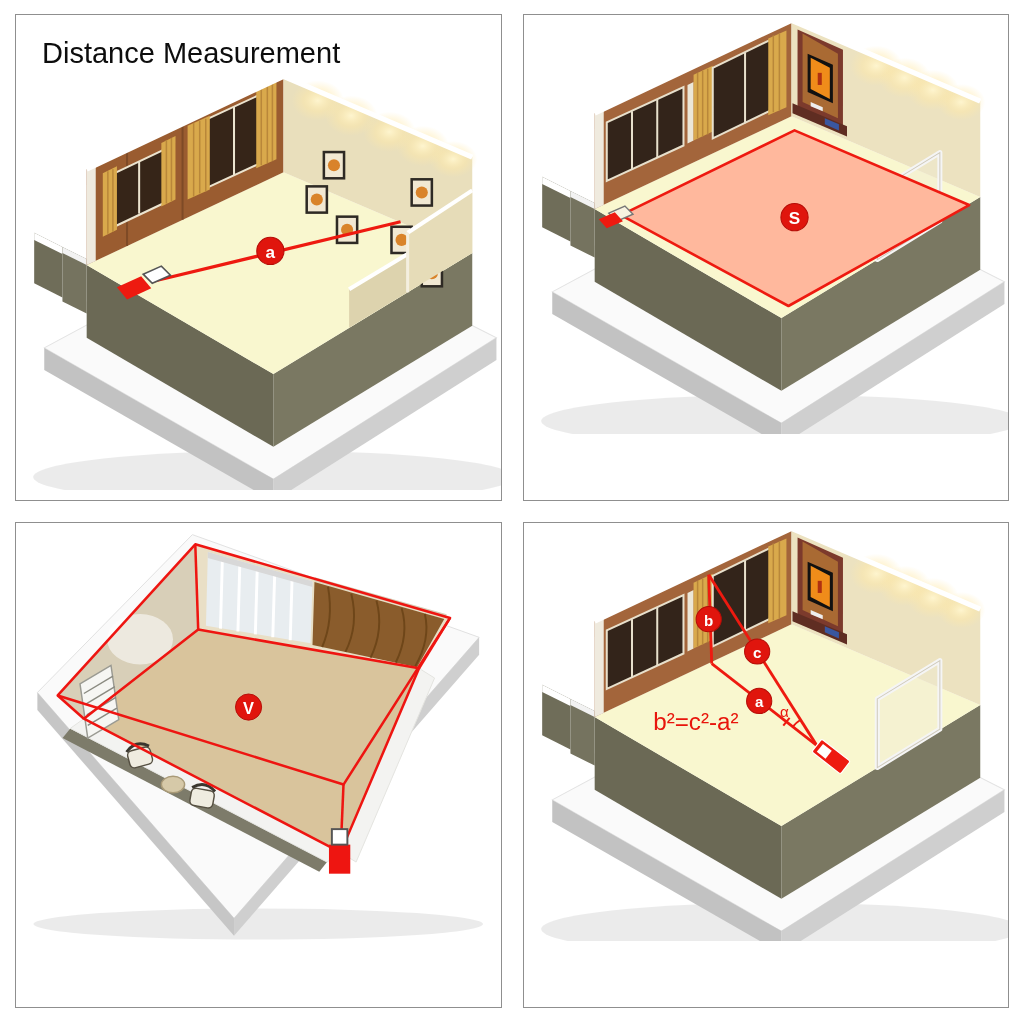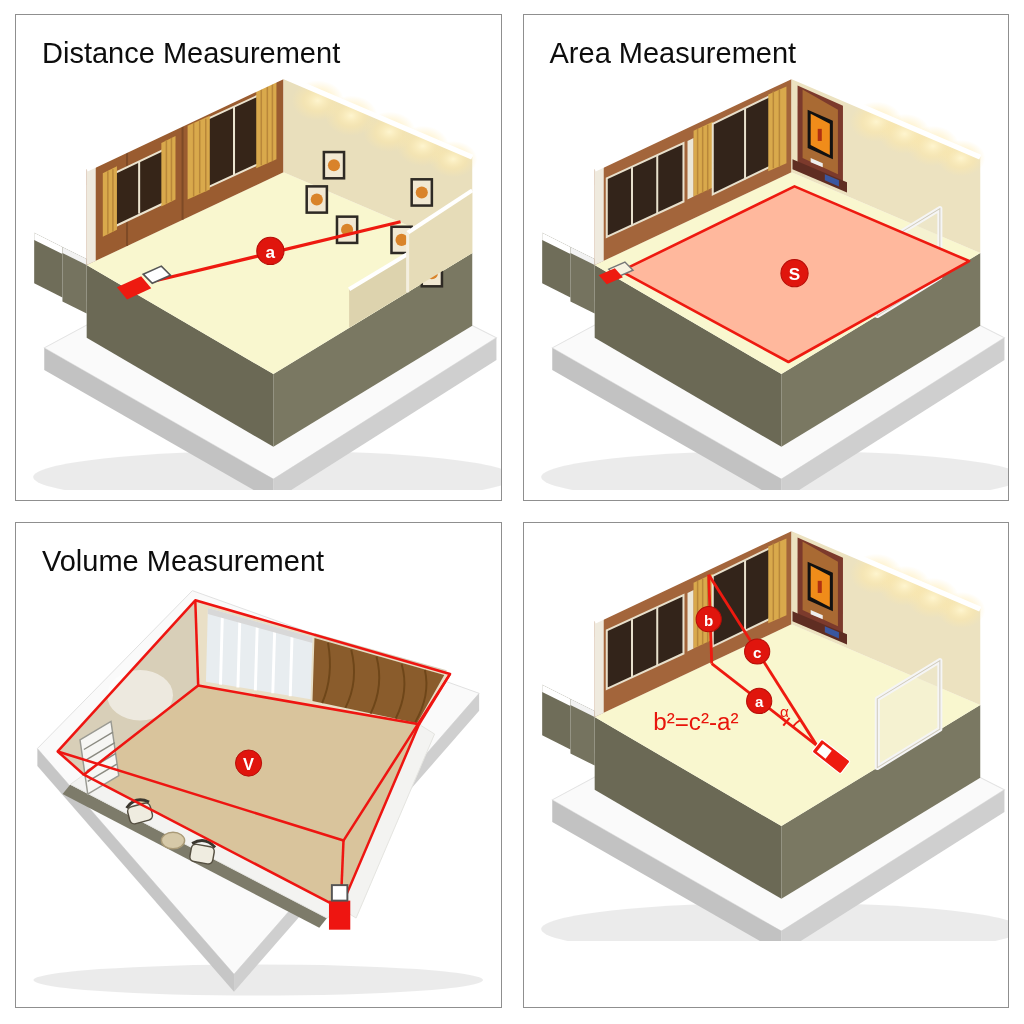--- a/index.html
+++ b/index.html
@@ -119,21 +119,20 @@
         <line x1="136" y1="206" x2="381" y2="147" stroke="#ee1a10" stroke-width="3.2"></line>
         <polygon points="100,212 124,201 134,213 110,224" fill="#ee1a10"></polygon>
         <polygon points="126,199 144,191 153,200 135,208" fill="#ffffff" stroke="#555555" stroke-width="1.6"></polygon>
         <circle cx="252" cy="176" r="13.5" fill="#e0150d" stroke="#b50d07" stroke-width="1"></circle>
         <text x="252" y="177" text-anchor="middle" dominant-baseline="central" class="badge-letter">a</text>
       </g>
     </svg>
   </div>
 
   <div class="panel">
-    <div class="panel-title">Area Measurement</div>
     <svg class="room" viewBox="0 0 480 410" preserveAspectRatio="xMidYMid meet">
       <defs>
         <radialGradient id="g2glow">
             <stop offset="0" stop-color="#fff6d0" stop-opacity="0.95"></stop>
             <stop offset="0.55" stop-color="#ffe9a8" stop-opacity="0.45"></stop>
             <stop offset="1" stop-color="#ffe9a8" stop-opacity="0"></stop>
           </radialGradient>
       </defs>
       <ellipse cx="255" cy="400" rx="238" ry="26" fill="rgba(0,0,0,0.08)"></ellipse>
       <g>
@@ -193,21 +192,20 @@
         <polygon points="96,196 268,112 441,186 262,286" fill="#ffb89d" stroke="#ee1a10" stroke-width="2.6" stroke-linejoin="round"></polygon>
         <polygon points="84,194 100,187 108,195 92,202" fill="#f7f3e0" stroke="#777777" stroke-width="1.4"></polygon>
         <polygon points="74,200 90,193 98,202 82,209" fill="#ee1a10"></polygon>
         <circle cx="268" cy="198" r="13.5" fill="#e0150d" stroke="#b50d07" stroke-width="1"></circle>
         <text x="268" y="199" text-anchor="middle" dominant-baseline="central" class="badge-letter">S</text>
       </g>
     </svg>
   </div>
 
   <div class="panel">
-    <div class="panel-title">Volume Measurement</div>
     <svg class="room" viewBox="0 0 480 432" preserveAspectRatio="xMidYMid meet">
       <ellipse cx="240" cy="414" rx="232" ry="16" fill="rgba(0,0,0,0.08)"></ellipse>
       <g>
         <polygon points="172,12 468,118 215,408 12,175" fill="#fafafa" stroke="#e0e0e0"></polygon>
         <polygon points="12,175 215,408 215,426 12,193" fill="#c6c6c6"></polygon>
         <polygon points="215,408 468,118 468,136 215,426" fill="#cfcfcf"></polygon>
       </g>
       <polygon points="46,212 311,350 303,360 38,222" fill="#7d7b6a"></polygon>
       <g>
         <polygon points="406,150 325,340 341,350 422,160" fill="#f3f3f1" stroke="#e3e3df" stroke-width="1"></polygon>

